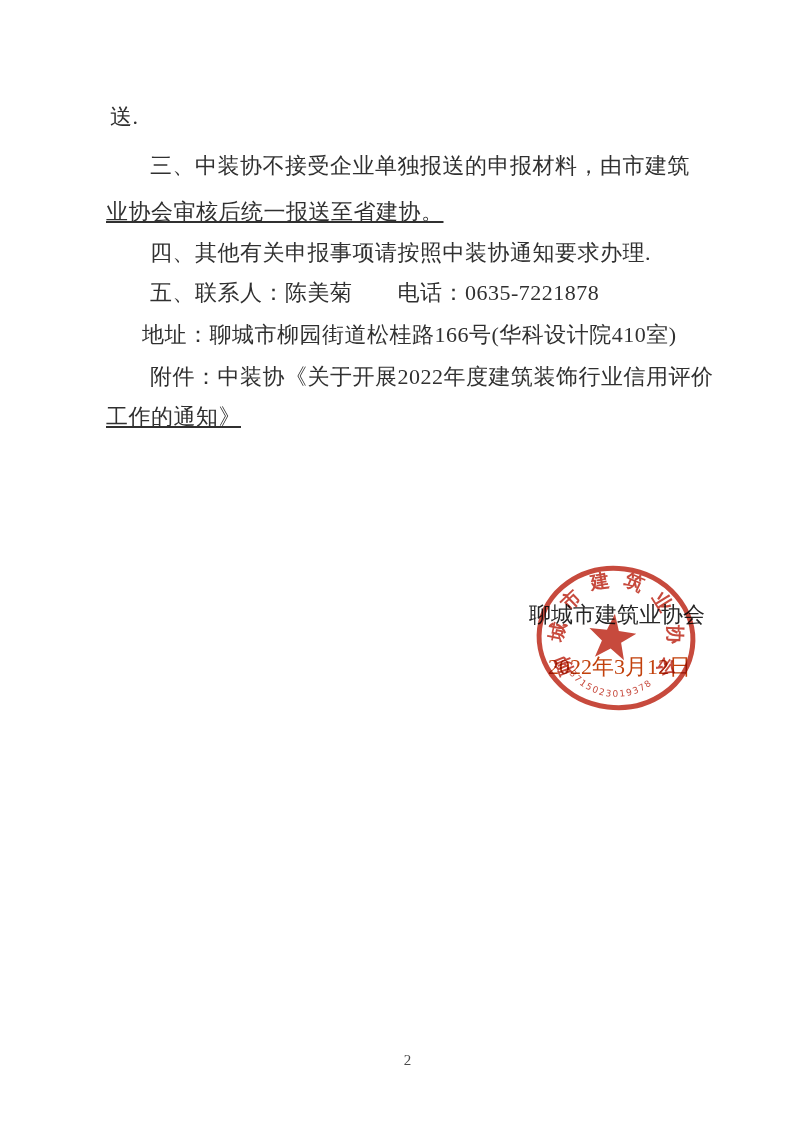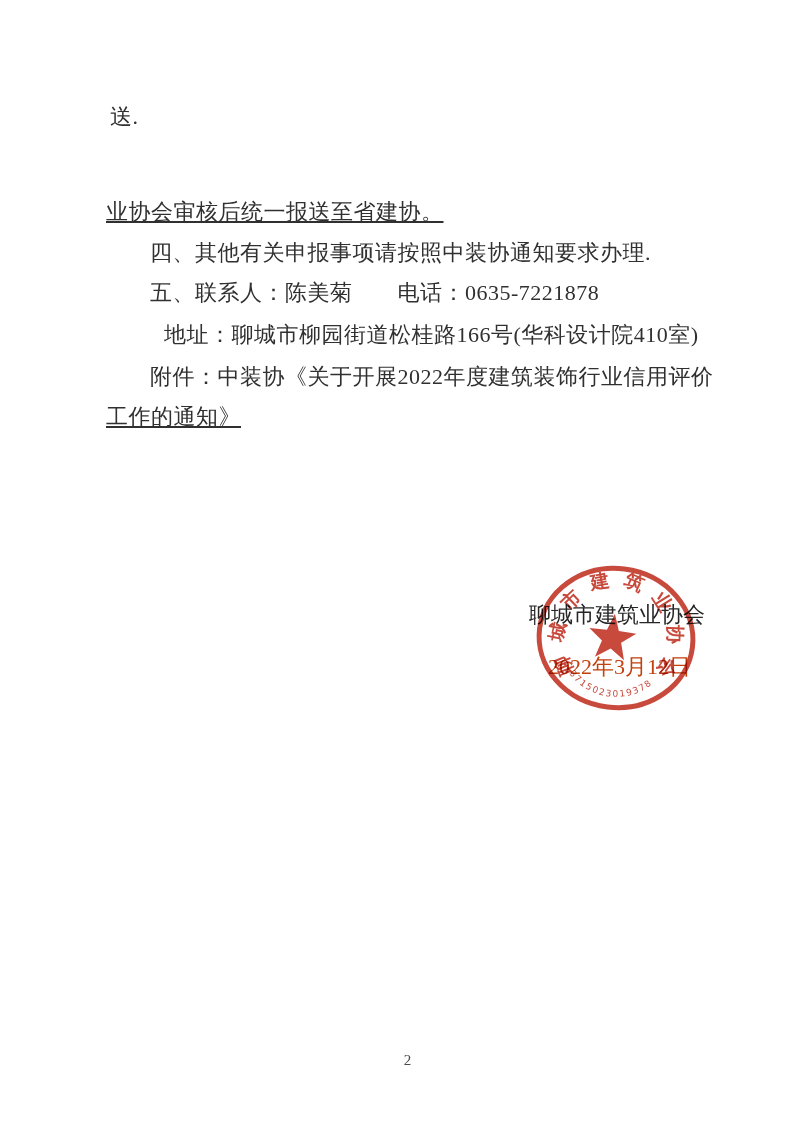--- a/index.html
+++ b/index.html
@@ -21,21 +21,21 @@
     line-height: 1.1;
     color: #303030;
     letter-spacing: 0.5px;
     white-space: pre;
   }
   .line-1 { left: 110px; top: 105px; }
   .line-2 { left: 150px; top: 154px; }
   .line-3 { left: 106px; top: 200px; text-decoration: underline; }
   .line-4 { left: 150px; top: 241px; }
   .line-5 { left: 150px; top: 281px; }
-  .line-6 { left: 164px; top: 323px; }
+  .line-6 { left: 142px; top: 323px; }
   .line-7 { left: 150px; top: 365px; }
   .line-8 { left: 106px; top: 405px; text-decoration: underline; }
 
   .sig-org {
     position: absolute;
     left: 529px;
     top: 600px;
     font-size: 22px;
     color: #262626;
     letter-spacing: 0px;
@@ -78,20 +78,21 @@
     font-size: 15px;
     color: #4a4a4a;
   }
 </style>
 </head>
 <body>
 
 <div class="page">
 
   <div class="line line-1">送.</div>
+  <div class="line line-2">三、中装协不接受企业单独报送的申报材料，由市建筑</div>
   <div class="line line-3">业协会审核后统一报送至省建协。</div>
   <div class="line line-4">四、其他有关申报事项请按照中装协通知要求办理.</div>
   <div class="line line-5">五、联系人：陈美菊　　电话：0635-7221878</div>
   <div class="line line-6">地址：聊城市柳园街道松桂路166号(华科设计院410室)</div>
   <div class="line line-7">附件：中装协《关于开展2022年度建筑装饰行业信用评价</div>
   <div class="line line-8">工作的通知》</div>
 
   <div class="sig-org">聊城市建筑业协会</div>
   <div class="sig-date">2022年3月12日</div>
 

